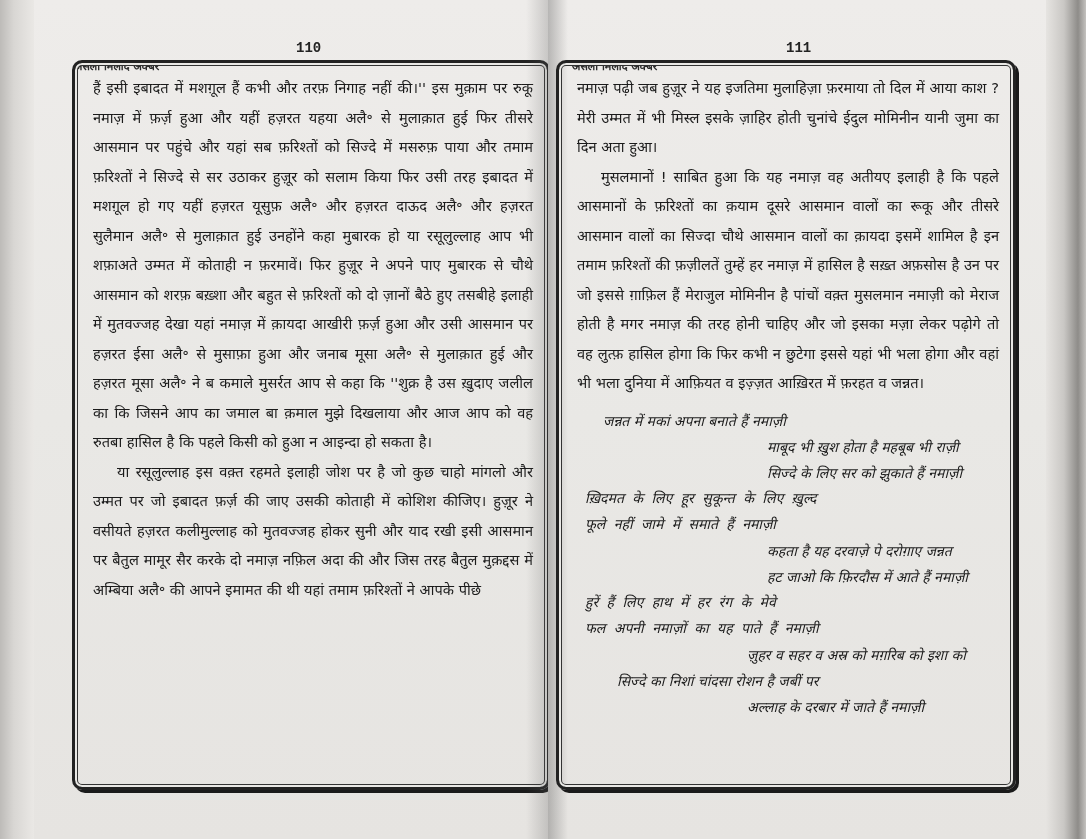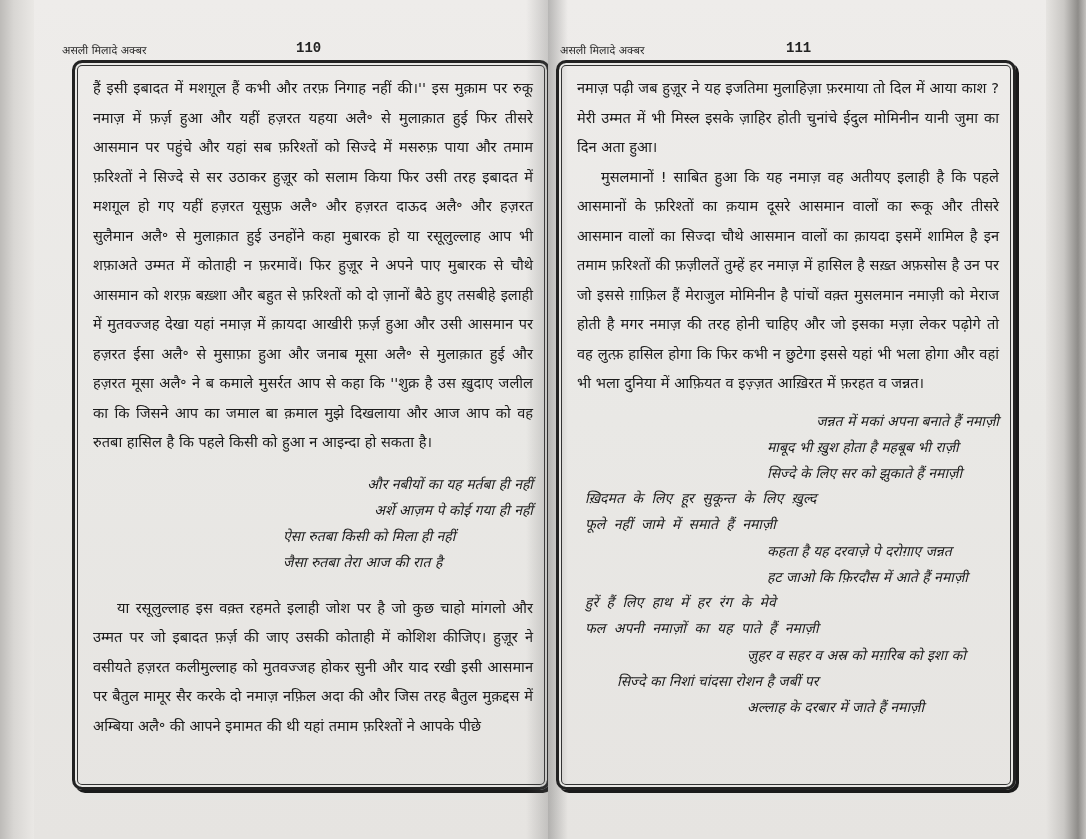--- a/index.html
+++ b/index.html
@@ -27,21 +27,21 @@
   }
   .page.right::before {
     content: ""; position: absolute; left: 0; top: 0; width: 20px; height: 100%;
     background: linear-gradient(90deg, rgba(80,80,80,0.35) 0%, rgba(0,0,0,0) 100%);
   }
   .page.right::after {
     content: ""; position: absolute; right: 0; top: 0; width: 40px; height: 100%;
     background: linear-gradient(90deg, #e6e4e1 0%, #c9c7c4 45%, #8e8c89 80%, #c4c2bf 100%);
   }
   .running-head {
-    position: absolute; top: 42px; font-size: 11px; font-weight: normal; color: #2a2a2a;
+    position: absolute; top: 58px; font-size: 11px; font-weight: bold; color: #2a2a2a; margin-left: 12px;
   }
   .page-num {
     position: absolute; top: 40px; font-family: Liberation Mono, monospace;
     font-size: 14px; font-weight: bold; color: #222; margin-left: 12px;
   }
   .frame {
     position: absolute; box-sizing: border-box;
     border: 3px solid #222; border-radius: 10px;
     box-shadow: inset 0 0 0 2px #e9e8e5, inset 0 0 0 3px #333, 3px 3px 0 #1a1a1a;
     padding: 10px 14px 8px 18px;
@@ -52,44 +52,38 @@
   .para {
     font-size: 14.6px; line-height: 29.5px; text-align: justify; margin: 0;
     font-weight: 500;
   }
   .indent { text-indent: 24px; }
   .bold { font-weight: normal; }
   .verse { margin: 14px 0 18px 0; }
   .verse .line {
     font-style: italic; font-size: 14px; line-height: 26px; white-space: nowrap;
   }
-  .verse .line.l { padding-left: 26px; text-align: right; }
+  .verse .line.l { padding-left: 26px; }
   .verse .line.r { padding-left: 190px; }
   .verse .line.r2 { padding-left: 170px; }
   .verse .line.l2 { padding-left: 8px; font-family: Liberation Mono, monospace; }
   .verse .line.l3 { padding-left: 40px; }
 </style>
 </head>
 <body>
 
 <div class="spread">
 
   <div class="page left">
     <div class="running-head" style="left:62px;">असली मिलादे अक्बर</div>
     <div class="page-num" style="left:284px;">110</div>
 
     <div class="frame">
       <p class="para">हैं इसी इबादत में मशग़ूल हैं कभी और तरफ़ निगाह नहीं की।'' इस मुक़ाम पर रुकू नमाज़ में फ़र्ज़ हुआ और यहीं हज़रत यहया अलै॰ से मुलाक़ात हुई फिर तीसरे आसमान पर पहुंचे और यहां सब फ़रिश्तों को सिज्दे में मसरुफ़ पाया और तमाम फ़रिश्तों ने सिज्दे से सर उठाकर हुज़ूर को सलाम किया फिर उसी तरह इबादत में मशग़ूल हो गए यहीं हज़रत यूसुफ़ अलै॰ और हज़रत दाऊद अलै॰ और हज़रत सुलैमान अलै॰ से मुलाक़ात हुई उनहोंने कहा मुबारक हो या रसूलुल्लाह आप भी शफ़ाअते उम्मत में कोताही न फ़रमावें। फिर हुज़ूर ने अपने पाए मुबारक से चौथे आसमान को शरफ़ बख़्शा और बहुत से फ़रिश्तों को दो ज़ानों बैठे हुए तसबीहे इलाही में मुतवज्जह देखा यहां नमाज़ में क़ायदा आखीरी फ़र्ज़ हुआ और उसी आसमान पर हज़रत ईसा अलै॰ से मुसाफ़ा हुआ और जनाब मूसा अलै॰ से मुलाक़ात हुई और हज़रत मूसा अलै॰ ने ब कमाले मुसर्रत आप से कहा कि ''शुक्र है उस ख़ुदाए जलील का कि जिसने आप का जमाल बा क़माल मुझे दिखलाया और आज आप को वह रुतबा हासिल है कि पहले किसी को हुआ न आइन्दा हो सकता है।</p>
 
-      <div class="verse">
-        <div class="line l">और नबीयों का यह मर्तबा ही नहीं</div>
-        <div class="line l">अर्शे आज़म पे कोई गया ही नहीं</div>
-        <div class="line r">ऐसा रुतबा किसी को मिला ही नहीं</div>
-        <div class="line r">जैसा रुतबा तेरा आज की रात है</div>
-      </div>
 
       <p class="para indent">या रसूलुल्लाह इस वक़्त रहमते इलाही जोश पर है जो कुछ चाहो मांगलो और उम्मत पर जो इबादत फ़र्ज़ की जाए उसकी कोताही में कोशिश कीजिए। हुज़ूर ने वसीयते हज़रत कलीमुल्लाह को मुतवज्जह होकर सुनी और याद रखी इसी आसमान पर बैतुल मामूर सैर करके दो नमाज़ नफ़िल अदा की और जिस तरह बैतुल मुक़द्दस में अम्बिया अलै॰ की आपने इमामत की थी यहां तमाम फ़रिश्तों ने आपके पीछे</p>
     </div>
   </div>
 
   <div class="page right">
     <div class="running-head" style="left:12px;">असली मिलादे अक्बर</div>
     <div class="page-num" style="left:226px;">111</div>
 
     <div class="frame">

